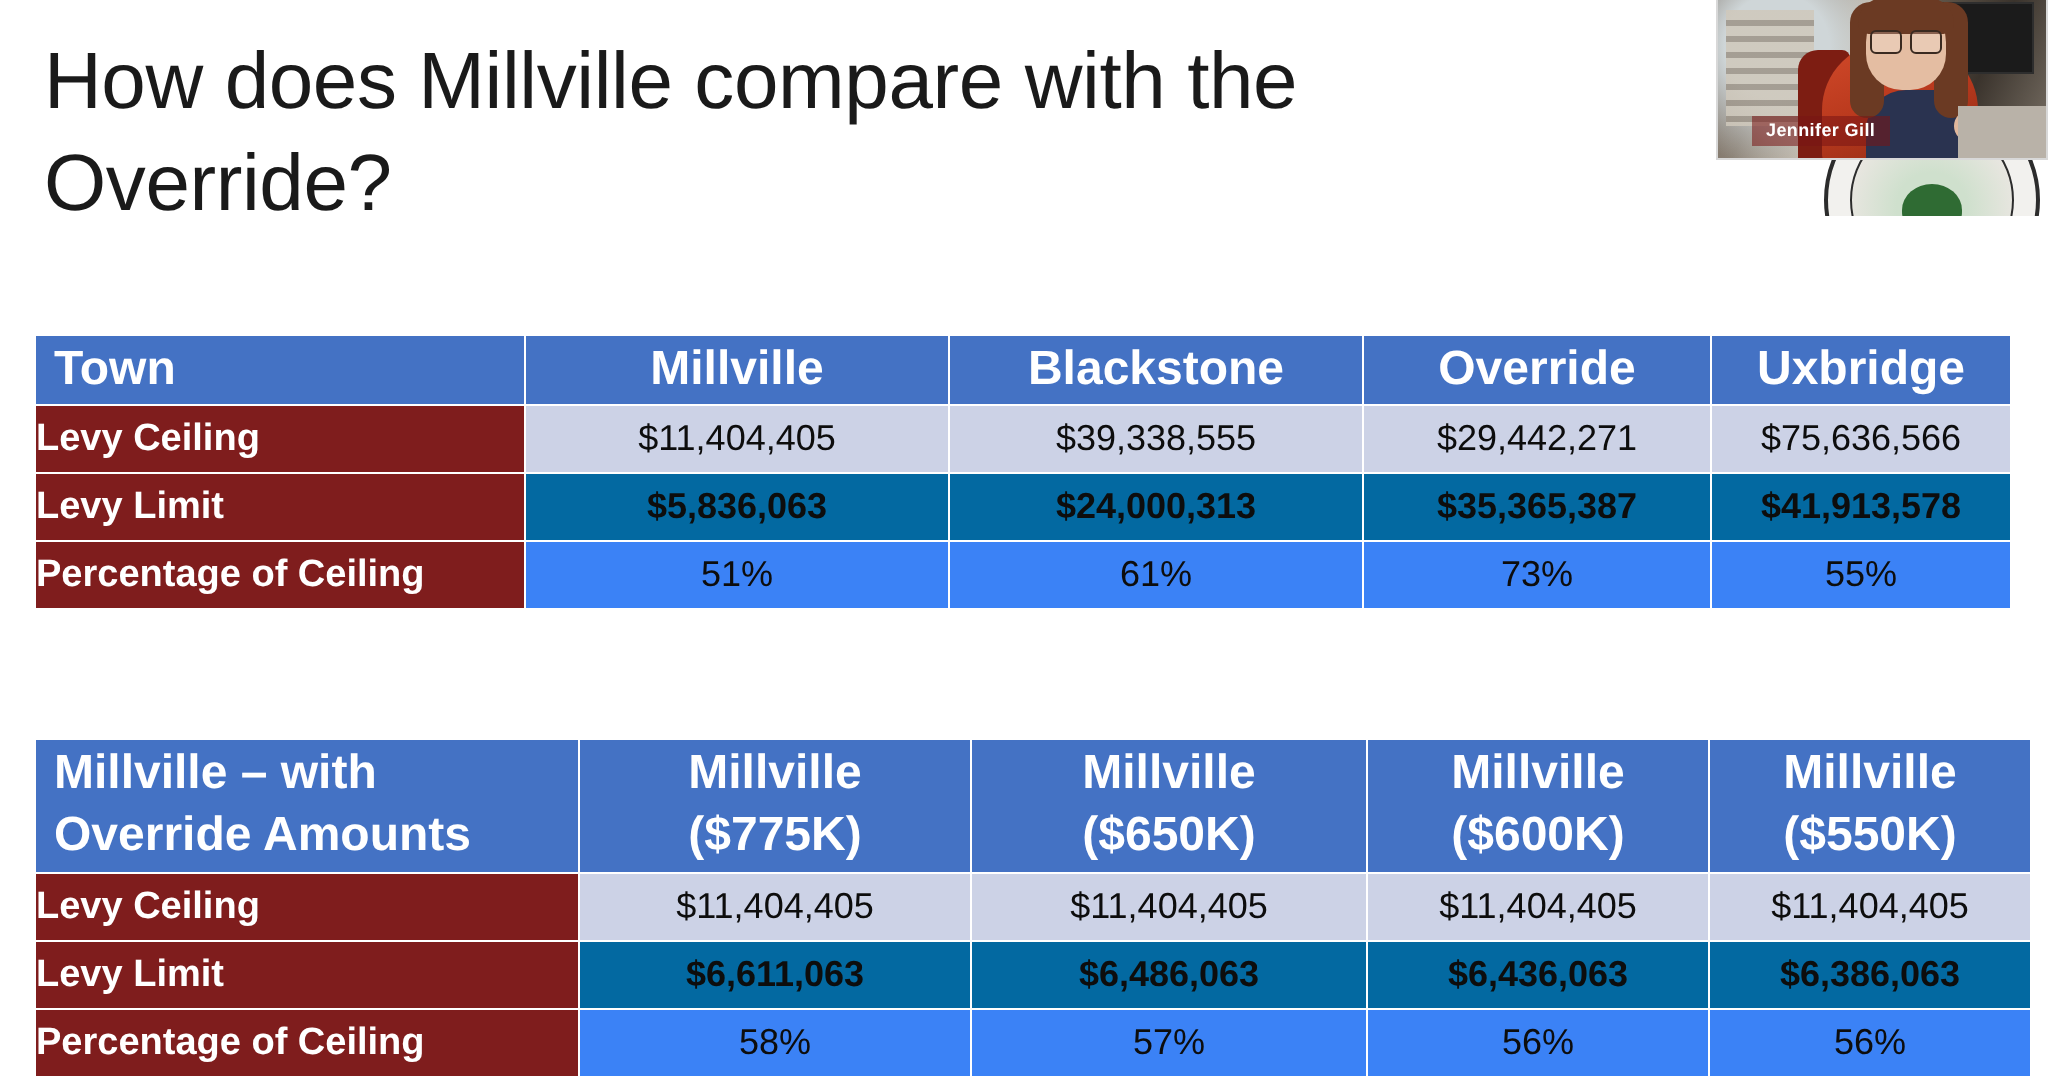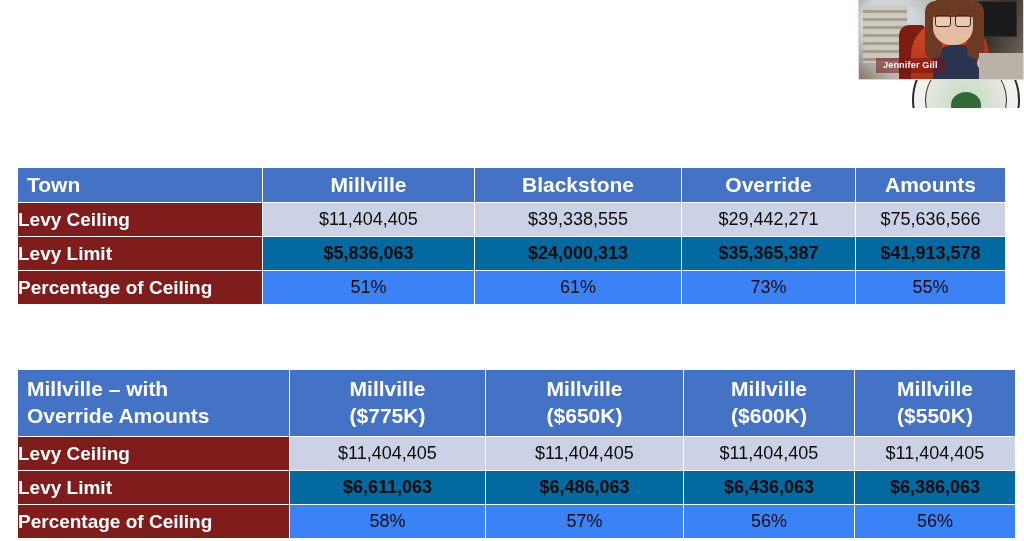--- a/index.html
+++ b/index.html
@@ -211,21 +211,21 @@
     padding: 0;
     margin: 0;
     border: 1px solid #ffffff;
     box-sizing: border-box;
   }
 
   .hdr-cell {
     background: #4472c4;
     color: #ffffff;
     font-weight: bold;
-    font-size: 21px;
+    font-size: 24px;
     height: 35px;
     text-align: center;
     vertical-align: middle;
     white-space: pre-line;
     line-height: 1.28;
   }
   .hdr-cell.left {
     text-align: left;
     padding-left: 9px;
   }
@@ -251,20 +251,22 @@
   }
   .band-a .val { background: #ccd2e6; }
   .band-b .val { background: #0369a1; font-weight: bold; }
   .band-c .val { background: #3b82f6; }
 </style>
 </head>
 <body>
 
 <div class="slide">
 
+  <div class="slide-title">How does Millville compare with the
+Override?</div>
 
   <div class="seal">
     <div class="seal-inner"></div>
     <div class="seal-tree"></div>
     <div class="seal-text">CORPORATED</div>
   </div>
 
   <div class="webcam">
     <div class="cam-bg"></div>
     <div class="cam-shelf"></div>
@@ -292,21 +294,21 @@
         <col style="width:207px">
       <col style="width:174px">
         <col style="width:150px">
     </colgroup>
     <thead>
       <tr>
         <th class="hdr-cell left">Town</th>
         <th class="hdr-cell">Millville</th>
         <th class="hdr-cell">Blackstone</th>
         <th class="hdr-cell">Override</th>
-        <th class="hdr-cell">Amounts</th>
+        <th class="hdr-cell">Uxbridge</th>
       </tr>
     </thead>
     <tbody>
       <tr class="band-a">
         <td class="rowlabel">Levy Ceiling</td>
         <td class="val">$11,404,405</td>
         <td class="val">$39,338,555</td>
         <td class="val">$29,442,271</td>
         <td class="val">$75,636,566</td>
       </tr>

